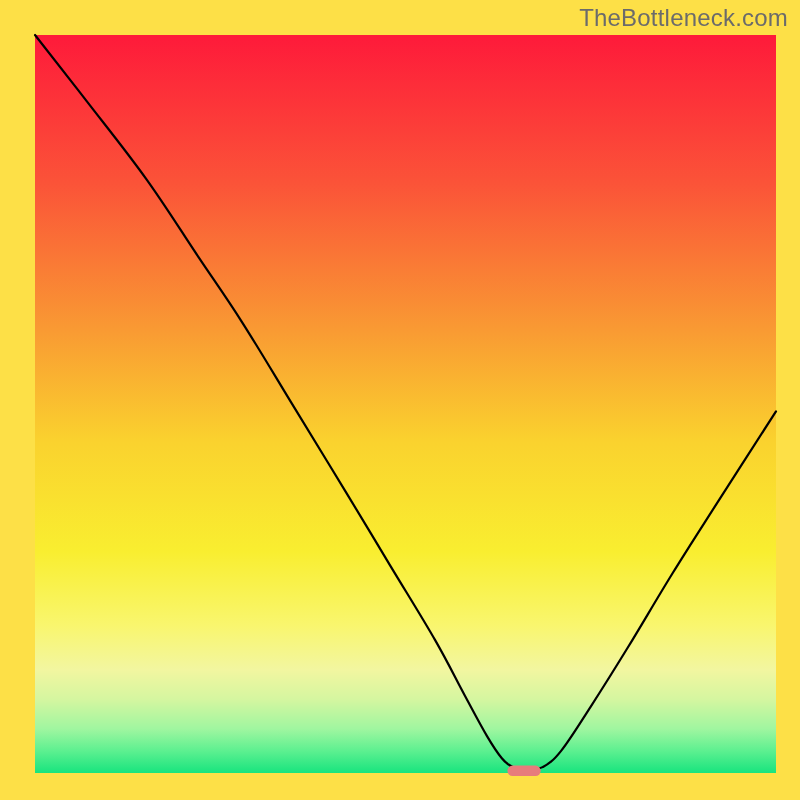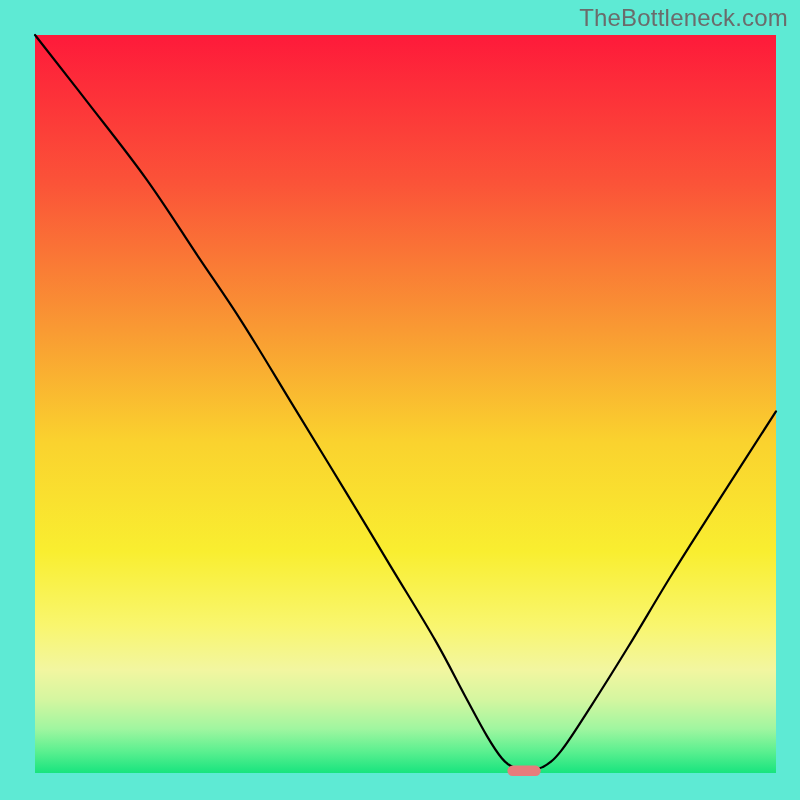--- a/index.html
+++ b/index.html
@@ -9,21 +9,21 @@
     height: 800px;
     background: #000000;
     overflow: hidden;
   }
   .frame {
     position: absolute;
     left: 0;
     top: 0;
     width: 800px;
     height: 800px;
-    background: #5eead4;
+    background: #fde047;
   }
   .watermark {
     position: absolute;
     top: 4px;
     right: 12px;
     font-family: Arial, Helvetica, sans-serif;
     font-size: 24px;
     color: #6b6b6b;
     letter-spacing: 0.2px;
     user-select: none;

